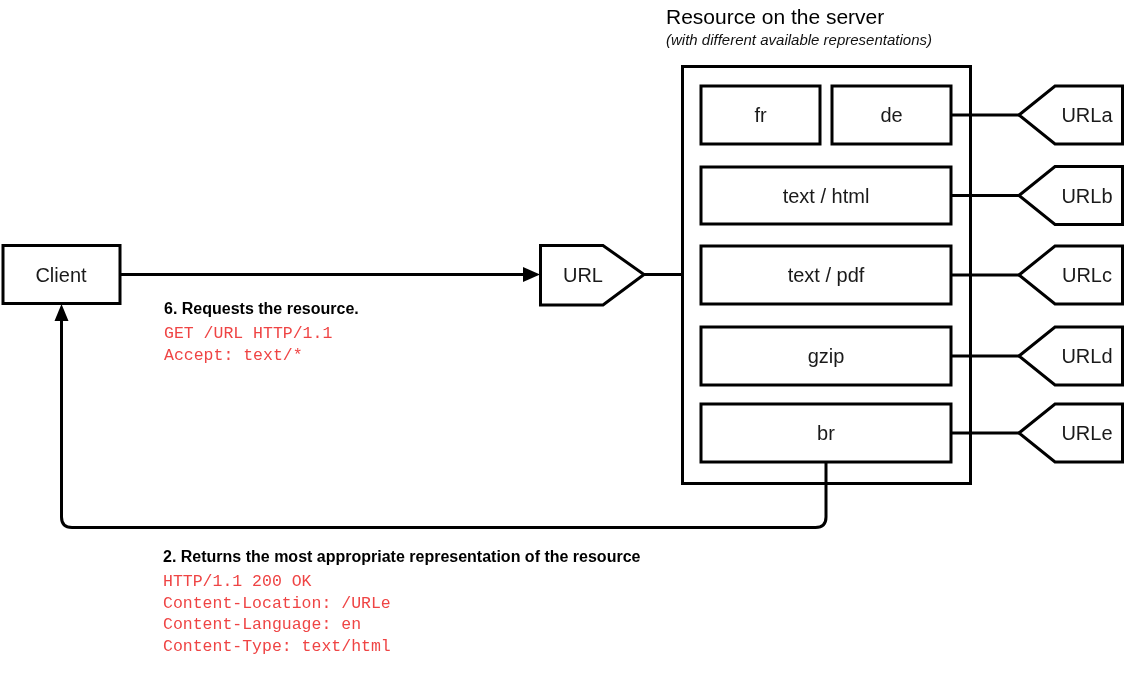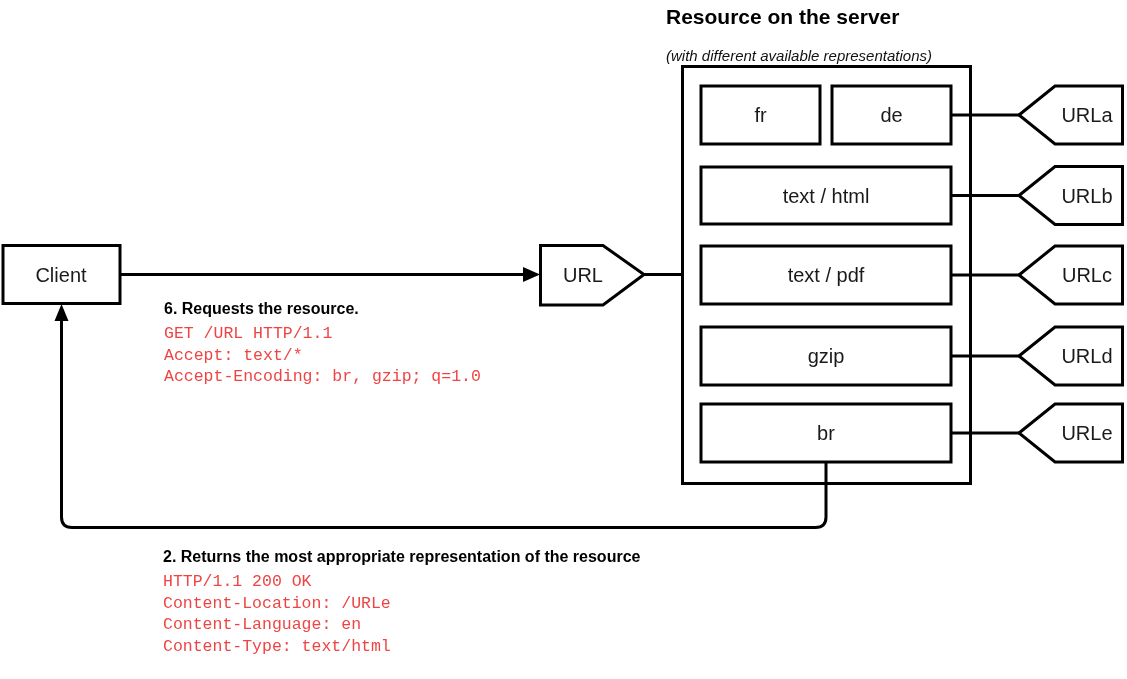--- a/index.html
+++ b/index.html
@@ -12,22 +12,22 @@
     color: #000000;
     overflow: hidden;
   }
   #diagram-svg { position: absolute; left: 0; top: 0; }
   .node-label {
     font-family: "Liberation Sans", sans-serif;
     font-size: 20px;
     fill: #1a1a1a;
   }
   .title-block { position: absolute; left: 666px; top: 5px; }
-  .title-heading { font-size: 21px; font-weight: bold; line-height: 24px; }
-  .title-subtitle { font-size: 15px; font-style: italic; margin-top: 18px; color: #111111; }
+  .title-heading { font-size: 21px; font-weight: normal; line-height: 24px; }
+  .title-subtitle { font-size: 15px; font-style: italic; margin-top: 2px; color: #111111; }
   .note { position: absolute; }
   .note-request  { left: 164px; top: 299px; }
   .note-response { left: 163px; top: 547px; }
   .note-heading { font-size: 16px; font-weight: bold; line-height: 20px; margin-bottom: 4px; }
   .code-line {
     font-family: "Liberation Mono", "DejaVu Sans Mono", monospace;
     font-size: 16.5px;
     line-height: 21.5px;
     color: #ef4444;
     white-space: pre;
@@ -98,21 +98,20 @@
 
   <div class="title-block">
     <div class="title-heading">Resource on the server</div>
     <div class="title-subtitle">(with different available representations)</div>
   </div>
 
   <div class="note note-request">
     <div class="note-heading">6. Requests the resource.</div>
     <div class="code-line">GET /URL HTTP/1.1</div>
     <div class="code-line">Accept: text/*</div>
-    <div class="code-line">Accept-Encoding: br, gzip; q=1.0</div>
   </div>
 
   <div class="note note-response">
     <div class="note-heading">2. Returns the most appropriate representation of the resource</div>
     <div class="code-line">HTTP/1.1 200 OK</div>
     <div class="code-line">Content-Location: /URLe</div>
     <div class="code-line">Content-Language: en</div>
     <div class="code-line">Content-Type: text/html</div>
   </div>
 

